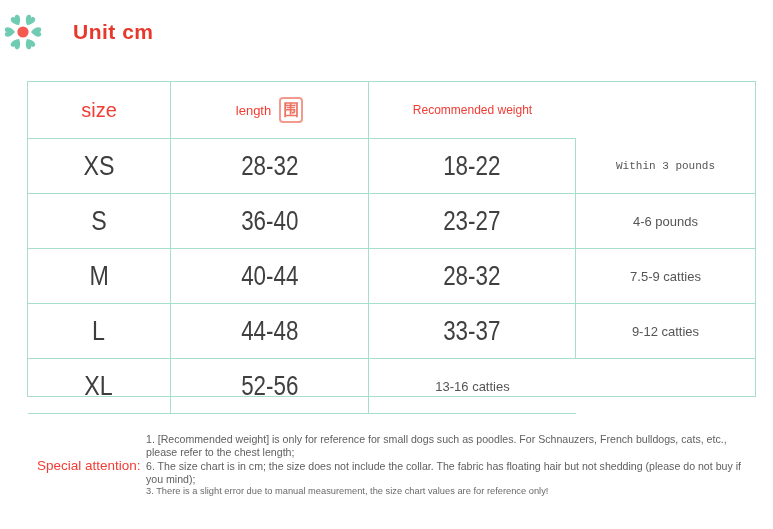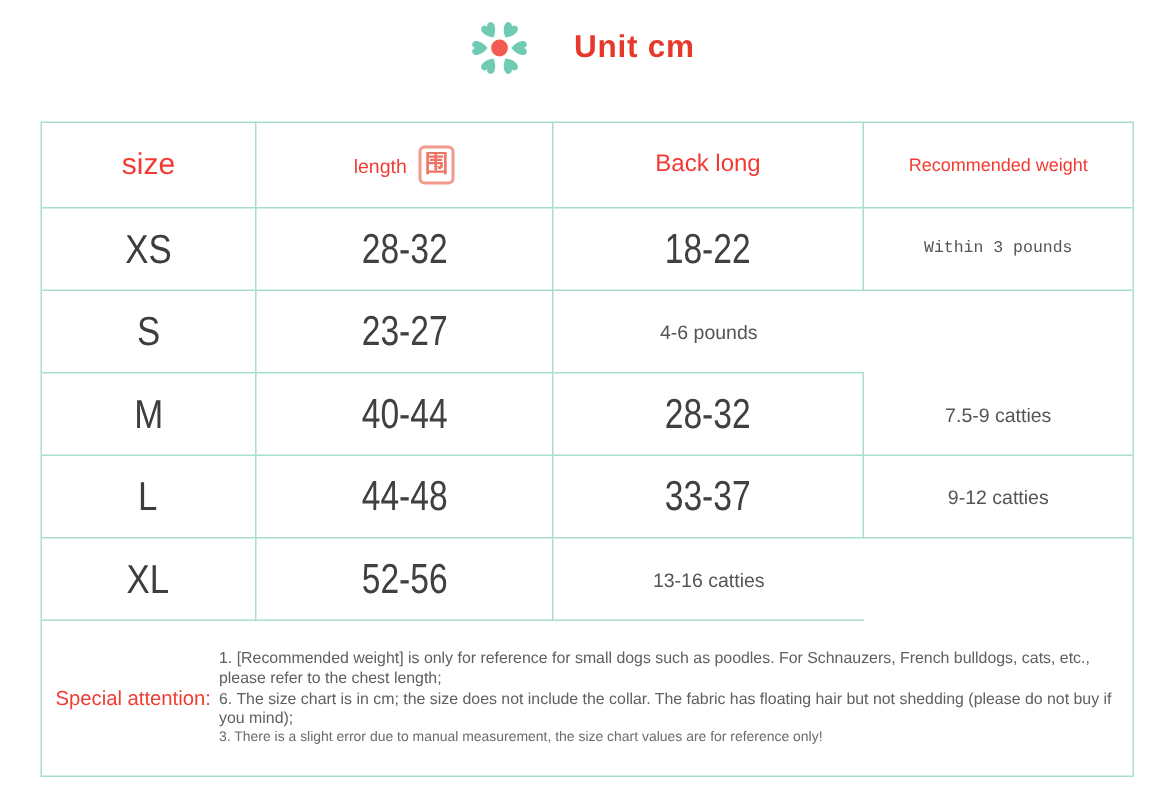--- a/index.html
+++ b/index.html
@@ -8,36 +8,36 @@
     position: relative;
     font-family: "Liberation Sans", sans-serif;
     overflow: hidden;
     color: #3d3d3d;
   }
 
   
   .page-header {
     position: absolute;
     top: 6px; left: 0; width: 773px; height: 52px;
-    display: flex; align-items: center; justify-content: center;
+    display: flex; align-items: center; 
     gap: 27px;
   }
   .flower { width: 46px; height: 46px; }
   .unit-label {
     font-size: 21px;
     font-weight: bold;
     color: #e6392c;
     letter-spacing: 0.5px;
   }
 
   
   .chart-box {
     position: absolute;
     left: 27px; top: 81px;
-    width: 729px; height: 437px;
+    width: 729px; height: 316px;
     border: 1px solid #a8dfcb;
   }
 
   
   .size-table { width: 100%; }
   .t-row {
     display: grid;
     grid-template-columns: 143px 198px 207px 179px;
   }
   .t-cell {
@@ -128,40 +128,42 @@
 <div class="chart-box">
 
   <div class="size-table">
 
     <div class="t-row head">
       <div class="t-cell hd-size">size</div>
       <div class="t-cell hd-chest">
         <span>length</span>
         <span class="stamp">围</span>
       </div>
-      <div class="t-cell hd-back">Back long</div>
       <div class="t-cell hd-weight">Recommended weight</div>
     </div>
 
     <div class="t-row">
       <div class="t-cell cell-size">
           <span class="cond-sz">XS</span>
         </div>
       <div class="t-cell cell-num">
           <span class="cond">28-32</span>
         </div>
       <div class="t-cell cell-num">
           <span class="cond">18-22</span>
         </div>
       <div class="t-cell cell-weight">Within 3 pounds</div>
     </div>
 
     <div class="t-row">
       <div class="t-cell cell-size">
           <span class="cond-sz">S</span>
+        </div>
+      <div class="t-cell cell-num">
+          <span class="cond">36-40</span>
         </div>
       <div class="t-cell cell-num">
           <span class="cond">23-27</span>
         </div>
       <div class="t-cell cell-weight">4-6 pounds</div>
     </div>
 
     <div class="t-row">
       <div class="t-cell cell-size">
           <span class="cond-sz">M</span>

